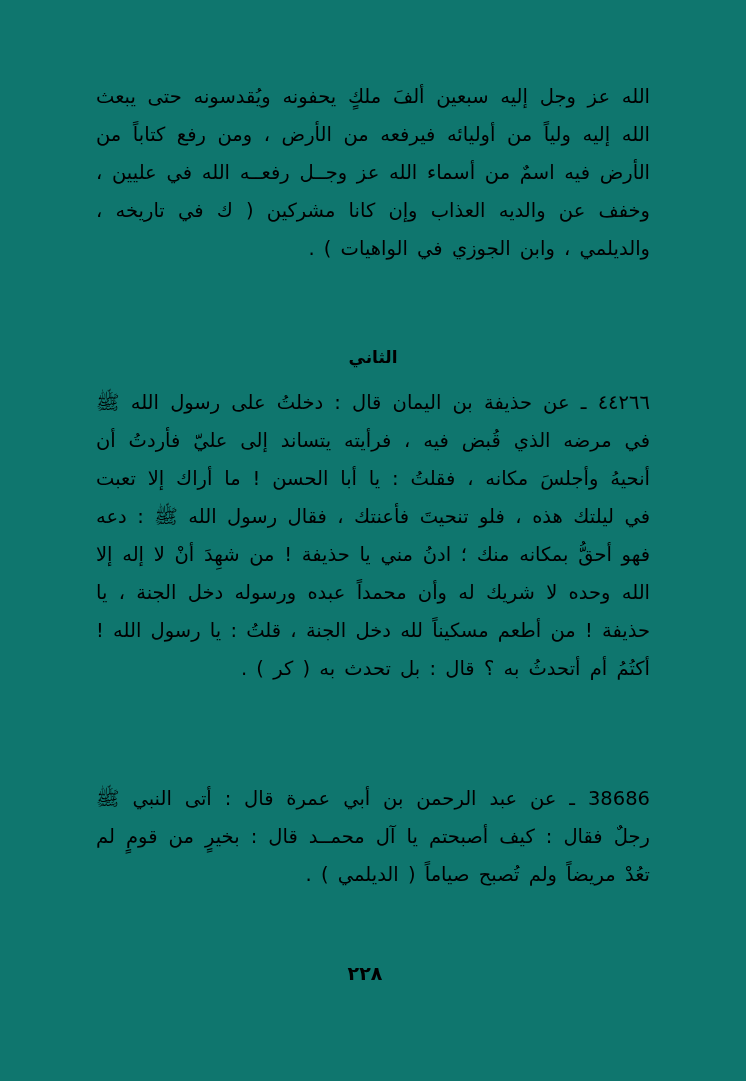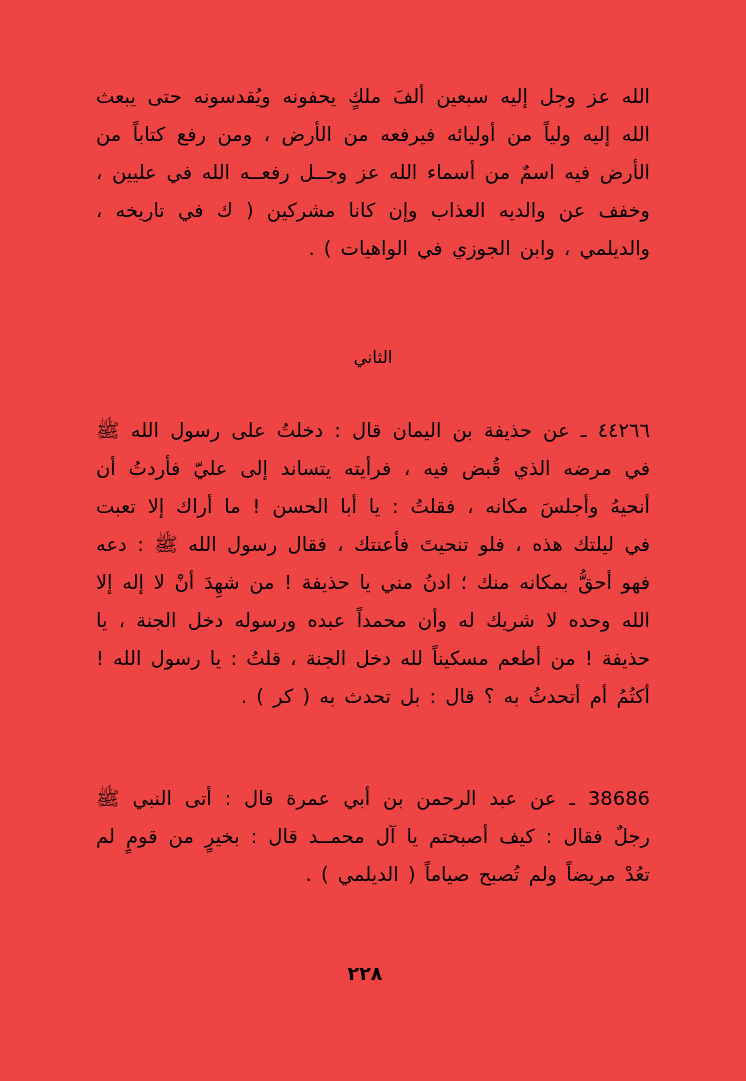--- a/index.html
+++ b/index.html
@@ -5,21 +5,21 @@
   html, body {
     margin: 0;
     padding: 0;
     background: #ffffff;
   }
   .page {
     position: relative;
     width: 746px;
     height: 1081px;
     margin: 0 auto;
-    background: #ef4444;
+    background: #0f766e;
     overflow: hidden;
     font-family: "DejaVu Sans", sans-serif;
   }
   .text-block {
     position: absolute;
     left: 96px;
     right: 96px;
     direction: rtl;
     text-align: justify;
     text-align-last: right;
@@ -35,36 +35,37 @@
   .para-indent {
     text-indent: 0;
   }
   .section-title {
     font-size: 17px;
     line-height: 30px;
     margin: 12px 0 10px 0;
     text-align: center;
     text-align-last: center;
     letter-spacing: 0.5px;
+    font-weight: bold;
   }
   .page-number {
     position: absolute;
     left: 0;
     right: 16px;
     top: 962px;
     text-align: center;
     text-align-last: center;
     font-size: 19px;
     font-weight: bold;
     letter-spacing: 1px;
     color: #000000;
   }
   .b1 { top: 78px; }
   .b2 { top: 330px; }
-  .b3 { top: 412px; }
+  .b3 { top: 384px; }
   .b4 { top: 780px; }
 </style>
 </head>
 <body>
 
 <div class="page">
 
   <div class="text-block b1">
     <p class="para">الله عز وجل إليه سبعين ألفَ ملكٍ يحفونه ويُقدسونه حتى يبعث الله إليه ولياً من أوليائه فيرفعه من الأرض ، ومن رفع كتاباً من الأرض فيه اسمٌ من أسماء الله عز وجــل رفعــه الله في عليين ، وخفف عن والديه العذاب وإن كانا مشركين ( ك في تاريخه ، والديلمي ، وابن الجوزي في الواهيات ) .</p>
   </div>

